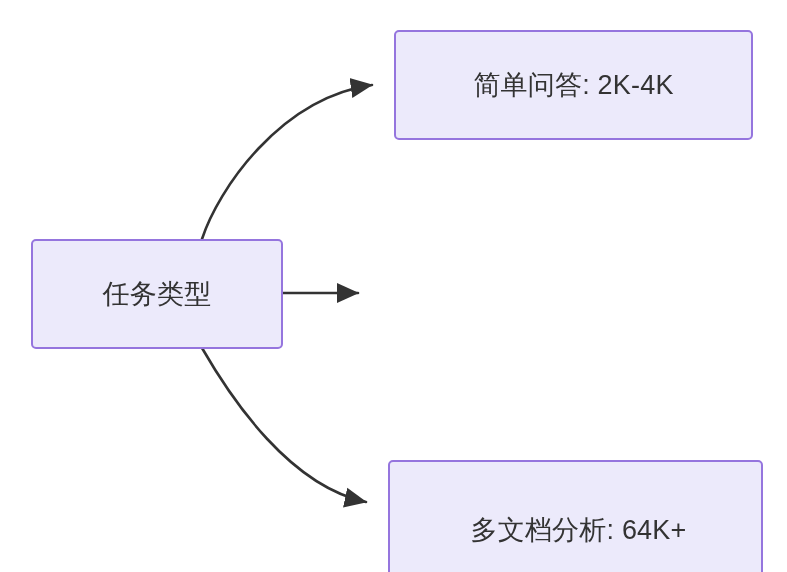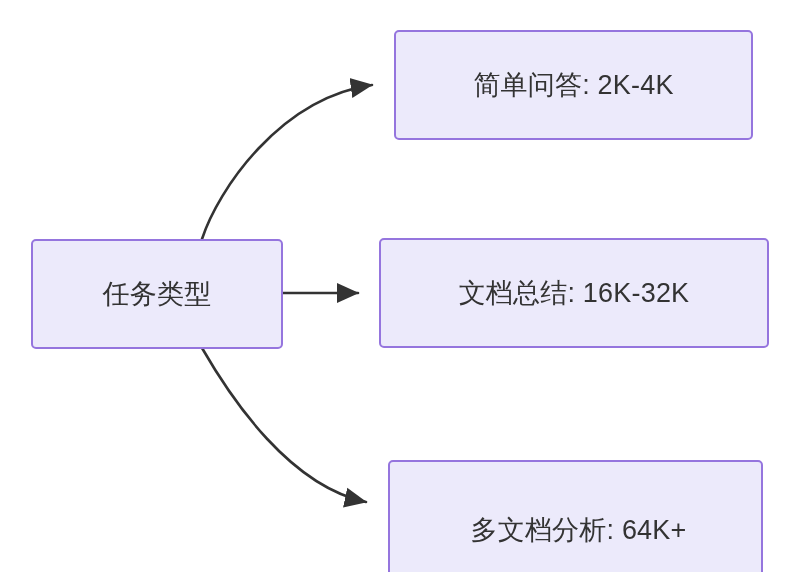--- a/index.html
+++ b/index.html
@@ -90,21 +90,18 @@
   </svg>
 
   <div class="node" id="node-source">
     <span class="node-label">任务类型</span>
   </div>
 
   <div class="node" id="node-target-0">
     <span class="node-label">简单问答: 2K-4K</span>
   </div>
 
-  <div class="node" id="node-target-1">
-    <span class="node-label">文档总结: 16K-32K</span>
-  </div>
 
   <div class="node" id="node-target-2">
     <span class="node-label">多文档分析: 64K+</span>
   </div>
 
 </div>
 
 </body></html>

